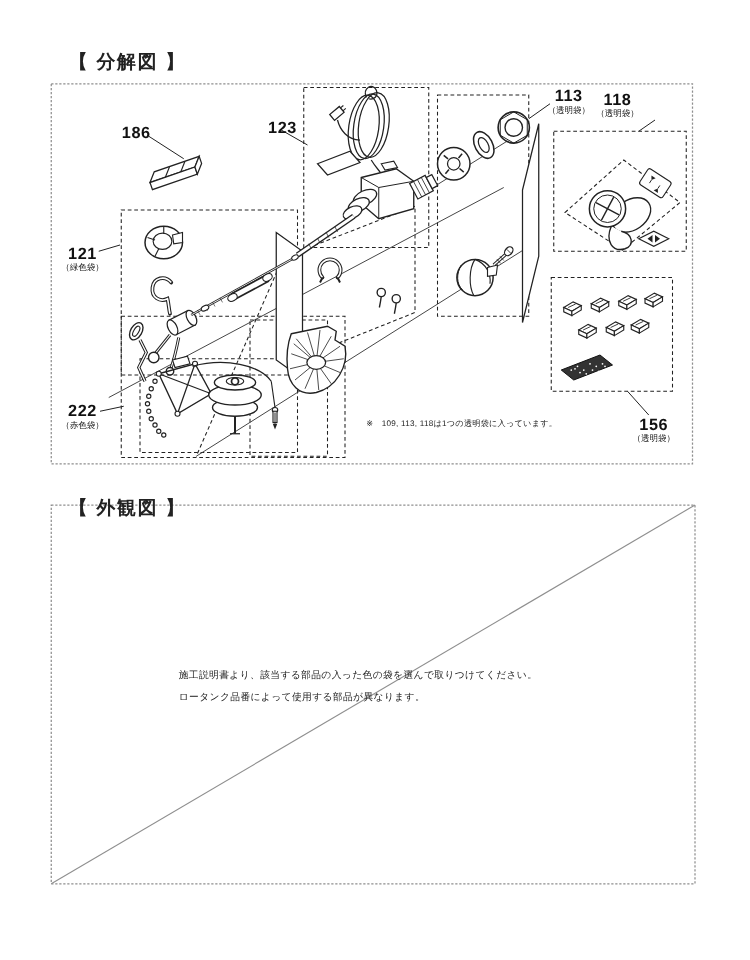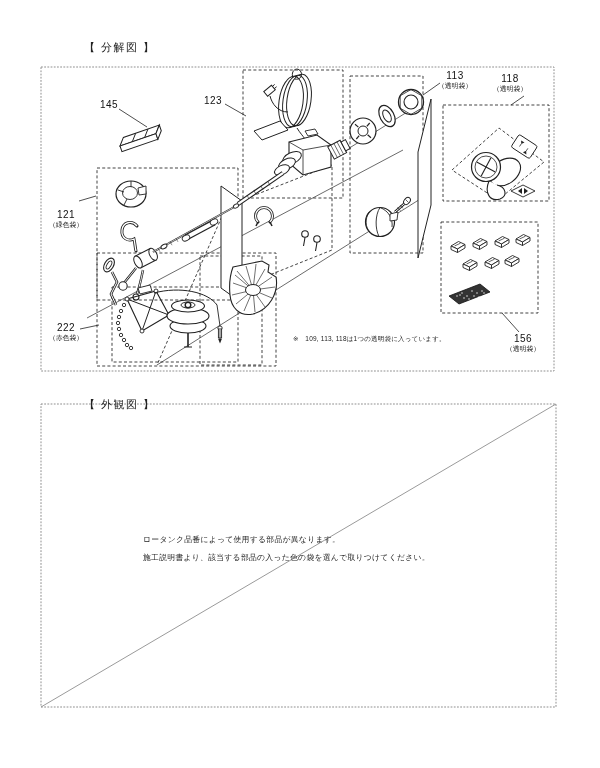--- a/index.html
+++ b/index.html
@@ -1,24 +1,24 @@
 <!DOCTYPE html>
 <html><head>
 <meta charset="utf-8">
 <style>
   html,body{margin:0;padding:0;background:#fff;}
   body{
     width:600px;height:768px;position:relative;overflow:hidden;
     font-family:"Liberation Sans","DejaVu Sans",sans-serif;color:#1a1a1a;
   }
   .section-title{
-    position:absolute;font-size:11px;font-weight:normal;letter-spacing:1.5px;color:#222;margin-left:29px;
+    position:absolute;font-size:15px;font-weight:bold;letter-spacing:1.5px;color:#222;
   }
   .plabel{position:absolute;width:44px;text-align:center;color:#111;line-height:1.15;}
-  .plabel .num{font-size:10px;font-weight:normal;letter-spacing:.5px;}
+  .plabel .num{font-size:13px;font-weight:bold;letter-spacing:.5px;}
   .plabel .bag{font-size:6.8px;}
   .note{position:absolute;font-size:6.5px;color:#222;letter-spacing:.2px;}
   .ext-text{position:absolute;font-size:7.8px;line-height:17.5px;color:#222;letter-spacing:.3px;}
   svg{position:absolute;left:0;top:0;}
 </style>
 </head>
 <body>
 
 <svg width="600" height="768" viewBox="0 0 600 768">
   <defs>
@@ -326,44 +326,44 @@
       <ellipse cx="407" cy="201" rx="4" ry="2.8" transform="rotate(-50 407 201)" fill="#fff" stroke="#222" stroke-width="1"></ellipse>
       <line x1="405.5" y1="199.5" x2="408.5" y2="202.5" stroke="#222" stroke-width="0.7"></line>
     </g>
   </g>
 </svg>
 
 <div class="section-title" style="left:55px;top:40px">【 分解図 】</div>
 <div class="section-title" style="left:55px;top:397px">【 外観図 】</div>
 
 <div class="plabel" style="left:87px;top:99px">
-  <div class="num">145</div>
-</div>
-<div class="plabel" style="left:191px;top:95px">
+  <div class="num">186</div>
+</div>
+<div class="plabel" style="left:204px;top:95px">
   <div class="num">123</div>
 </div>
 <div class="plabel" style="left:433px;top:70px">
   <div class="num">113</div>
   <div class="bag">（透明袋）</div>
 </div>
-<div class="plabel" style="left:488px;top:73px">
+<div class="plabel" style="left:472px;top:73px">
   <div class="num">118</div>
   <div class="bag">（透明袋）</div>
 </div>
-<div class="plabel" style="left:44px;top:209px">
+<div class="plabel" style="left:44px;top:196px">
   <div class="num">121</div>
   <div class="bag">（緑色袋）</div>
 </div>
 <div class="plabel" style="left:44px;top:322px">
   <div class="num">222</div>
   <div class="bag">（赤色袋）</div>
 </div>
 <div class="plabel" style="left:501px;top:333px">
   <div class="num">156</div>
   <div class="bag">（透明袋）</div>
 </div>
 
 <div class="note" style="left:293px;top:335px">※　109, 113, 118は1つの透明袋に入っています。</div>
 
 <div class="ext-text" style="left:143px;top:531px">
+  <div>施工説明書より、該当する部品の入った色の袋を選んで取りつけてください。</div>
   <div>ロータンク品番によって使用する部品が異なります。</div>
-  <div>施工説明書より、該当する部品の入った色の袋を選んで取りつけてください。</div>
 </div>
 
 </body></html>

